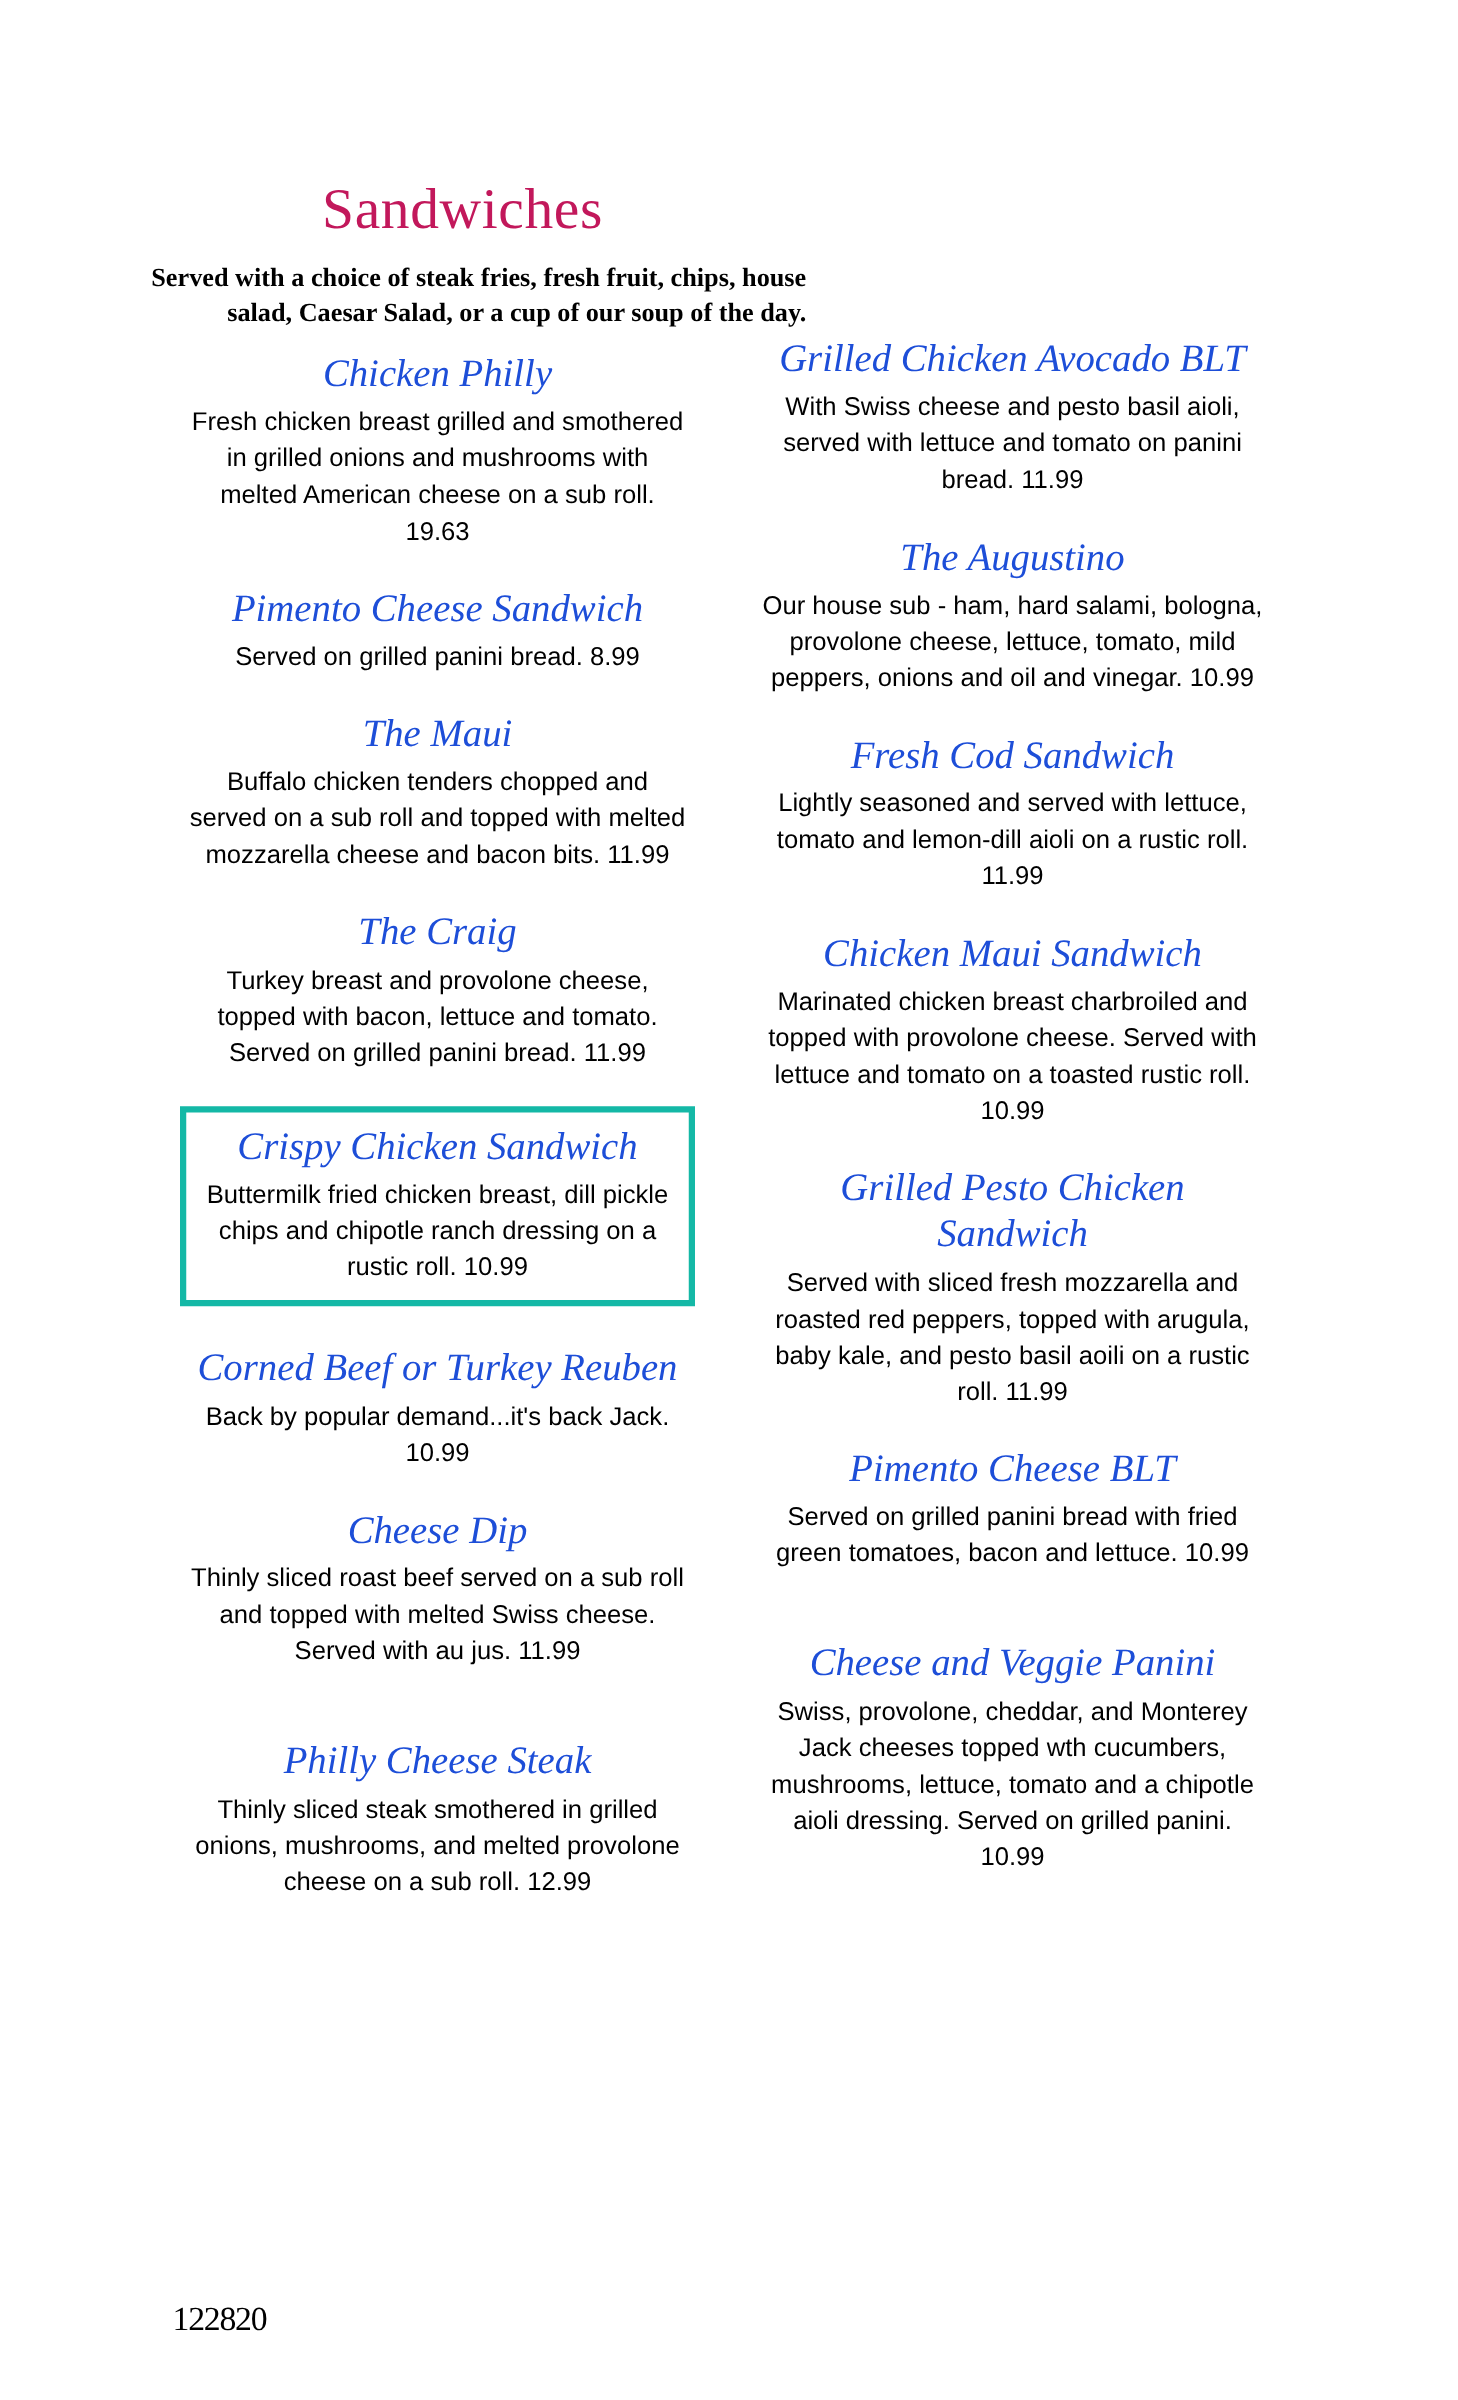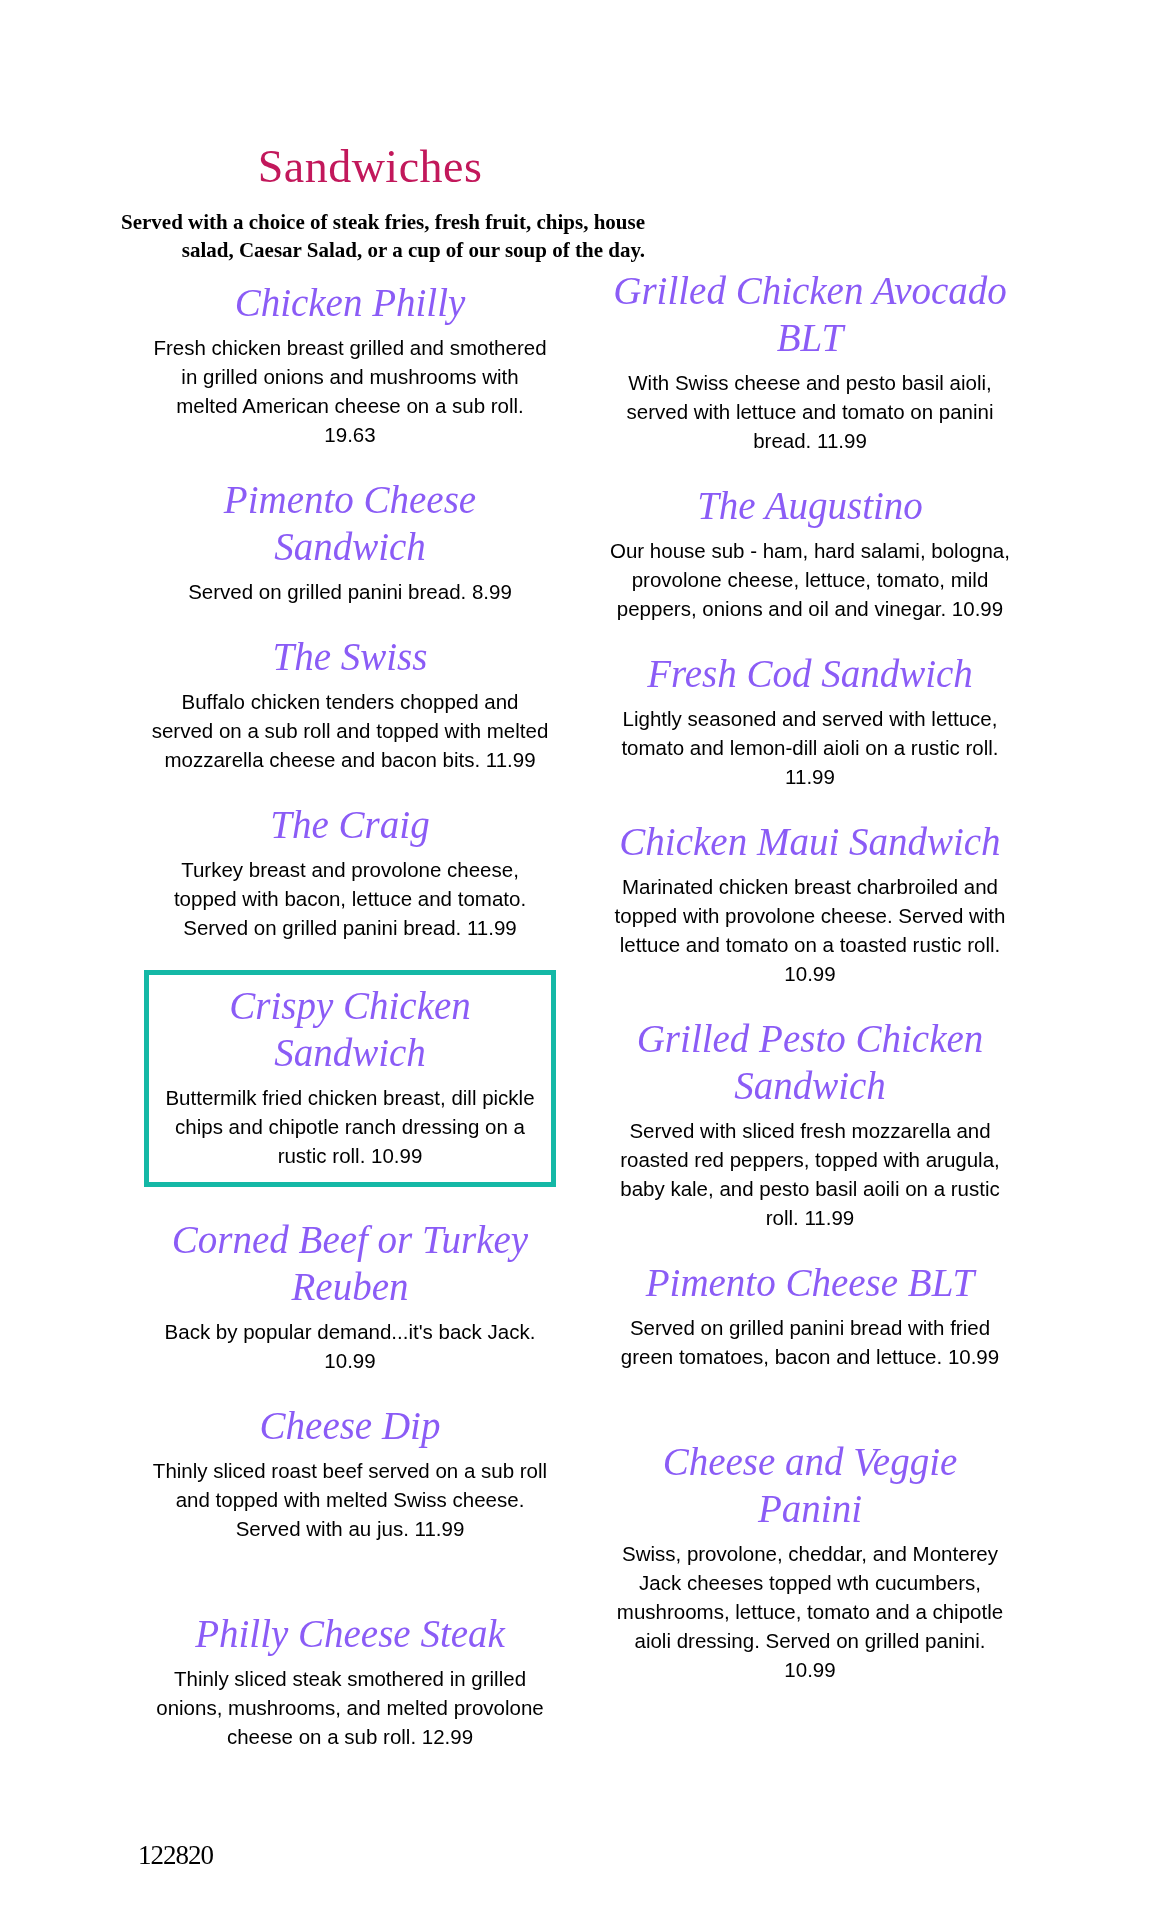--- a/index.html
+++ b/index.html
@@ -55,39 +55,39 @@
     left: 610px;
     top: 268px;
   }
   .item {
     margin-bottom: 28px;
     text-align: center;
   }
   .item-name {
     font-family: "Liberation Serif", serif;
     font-style: italic;
-    font-size: 39px;
-    color: #8b5cf6;
+    font-size: 31px;
+    color: #1d4ed8;
     line-height: 1.2;
     margin-bottom: 6px;
   }
   .item-desc {
     font-family: "Liberation Sans", sans-serif;
     font-size: 20.5px;
     line-height: 1.42;
     color: #000;
   }
   .item.boxed {
     border: 5px solid #14b8a6;
     padding: 8px 6px 12px 6px;
     margin-left: -6px;
     margin-right: -6px;
     margin-bottom: 30px;
   }
-  .item.gap-top { margin-top: 68px; }
+  .item.gap-top { margin-top: 54px; }
   .footer-code {
     position: absolute;
     left: 138px;
     top: 1840px;
     font-family: "Liberation Serif", serif;
     font-size: 27px;
     letter-spacing: -1px;
     color: #000;
   }
 </style>
@@ -106,21 +106,21 @@
       <div class="item-name">Chicken Philly</div>
       <div class="item-desc">Fresh chicken breast grilled and smothered in grilled onions and mushrooms with melted American cheese on a sub roll.  19.63</div>
     </div>
 
     <div class="item">
       <div class="item-name">Pimento Cheese Sandwich</div>
       <div class="item-desc">Served on grilled panini bread.  8.99</div>
     </div>
 
     <div class="item">
-      <div class="item-name">The Swiss</div>
+      <div class="item-name">The Maui</div>
       <div class="item-desc">Buffalo chicken tenders chopped and served on a sub roll and topped with melted mozzarella cheese and bacon bits.  11.99</div>
     </div>
 
     <div class="item">
       <div class="item-name">The Craig</div>
       <div class="item-desc">Turkey breast and provolone cheese, topped with bacon, lettuce and tomato. Served on grilled panini bread.  11.99</div>
     </div>
 
     <div class="item boxed">
       <div class="item-name">Crispy Chicken Sandwich</div>

